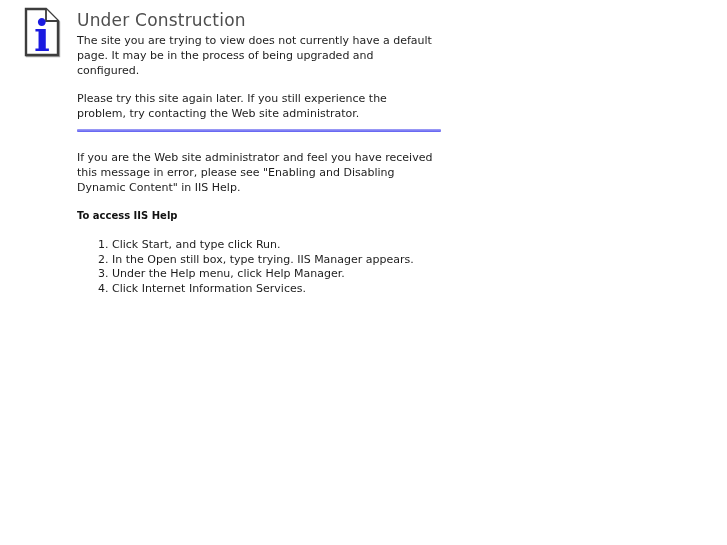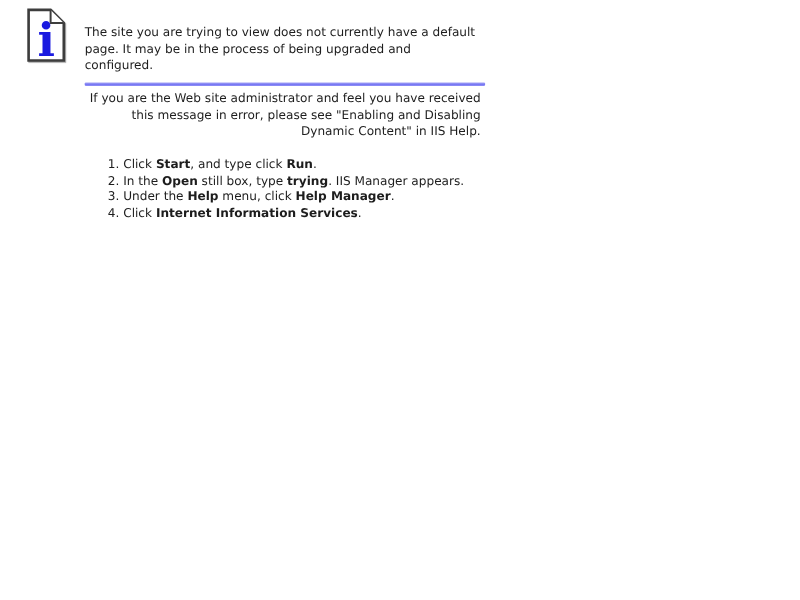--- a/index.html
+++ b/index.html
@@ -48,23 +48,23 @@
     color: #4e4e4e;
     letter-spacing: 0.2px;
   }
   .para {
     margin: 0;
     width: 360px;
     font-size: 11px;
     line-height: 15px;
     color: #1d1d1d;
   }
-  .para.p1 { margin-top: 15px; }
+  .para.p1 { margin-top: 3px; }
   .para.p2 { margin-top: 13px; }
-  .para.p3 { margin-top: 4px; text-align: right; }
+  .para.p3 { margin-top: 18px; }
   .rule {
     border: none;
     height: 3px;
     margin: 8px 0 0 0;
     width: 364px;
     background: linear-gradient(#a3a3f5, #5d5df2);
     border-radius: 1px;
   }
   .help-heading {
     margin: 15px 0 0 0;
@@ -74,45 +74,48 @@
     color: #111111;
   }
   .steps {
     margin: 16px 0 0 0;
     padding: 0 12px 0 35px;
     font-size: 11px;
     line-height: 14.6px;
     color: #1d1d1d;
   }
   .steps li { margin: 0; }
-  .b { font-weight: bold; }
+  .b { font-weight: normal; }
 </style>
 </head>
 <body>
 
 <div class="viewport">
   <div class="page">
 
     <div class="icon-cell">
       <svg class="doc-icon" viewBox="0 0 36 50" xmlns="http://www.w3.org/2000/svg" aria-hidden="true">
         <path d="M2 2 H22 L34 14 V48 H2 Z" fill="#ffffff" stroke="#3d3d3d" stroke-width="2.4" stroke-linejoin="miter"></path>
         <path d="M22 2 V14 H34" fill="#ffffff" stroke="#3d3d3d" stroke-width="1.8"></path>
         <text x="18" y="44" text-anchor="middle" fill="#1a1ae0">i</text>
       </svg>
     </div>
 
     <div class="content">
+      <h1 class="title">Under Construction</h1>
 
       <p class="para p1">The site you are trying to view does not currently have a default page. It may be in the process of being upgraded and configured.</p>
 
+      <p class="para p2">Please try this site again later. If you still experience the problem, try contacting the Web site administrator.</p>
 
       <hr class="rule">
 
       <p class="para p3">If you are the Web site administrator and feel you have received this message in error, please see "Enabling and Disabling Dynamic Content" in IIS Help.</p>
 
+      <h4 class="help-heading">To access IIS Help</h4>
 
       <ol class="steps">
         <li><span>Click </span><span class="b">Start</span><span>, and type click </span><span class="b">Run</span><span>.</span></li>
         <li><span>In the </span><span class="b">Open</span><span> still box, type </span><span class="b">trying</span><span>. IIS Manager appears.</span></li>
         <li><span>Under the </span><span class="b">Help</span><span> menu, click </span><span class="b">Help Manager</span><span>.</span></li>
         <li><span>Click </span><span class="b">Internet Information Services</span><span>.</span></li>
       </ol>
     </div>
 
   </div>

